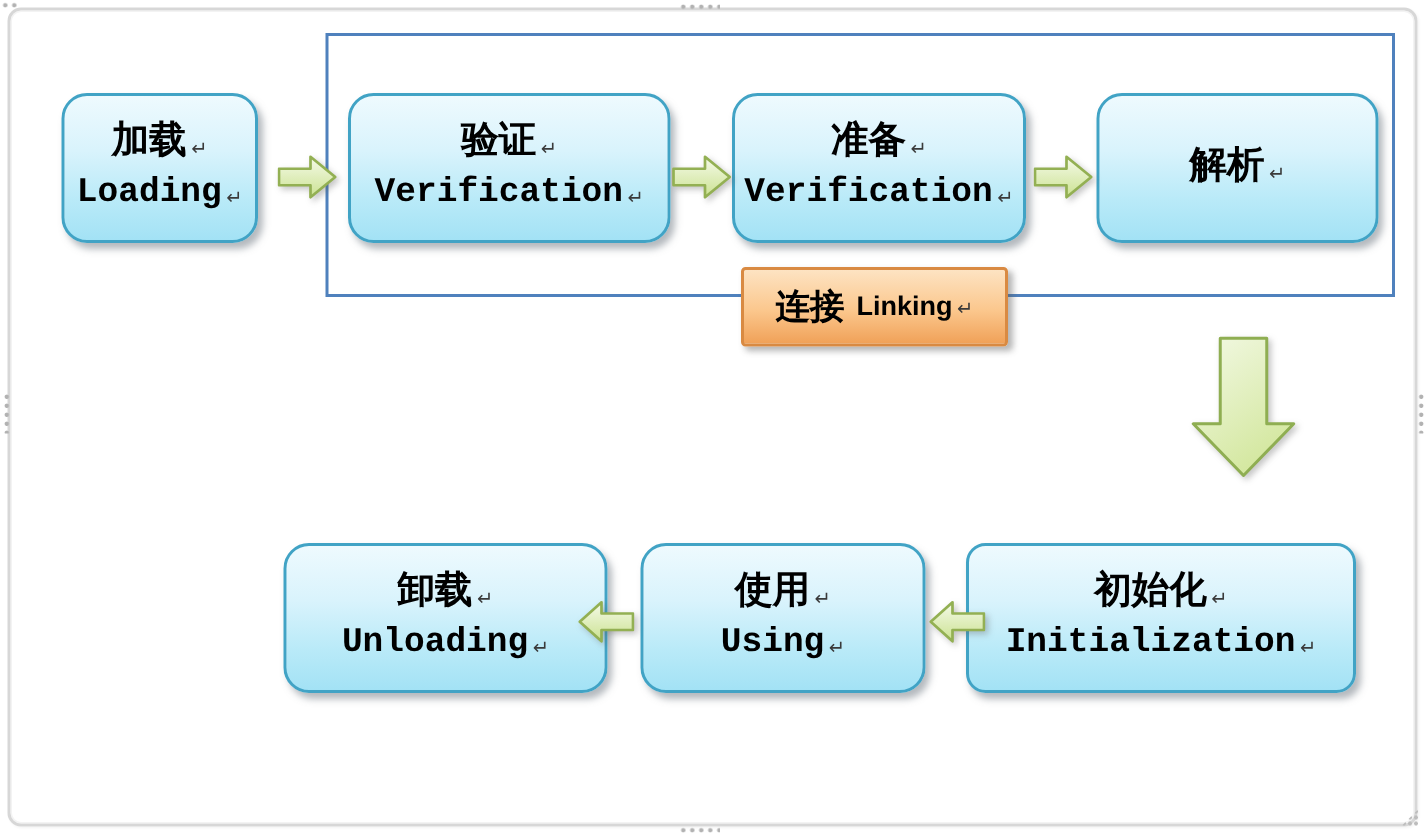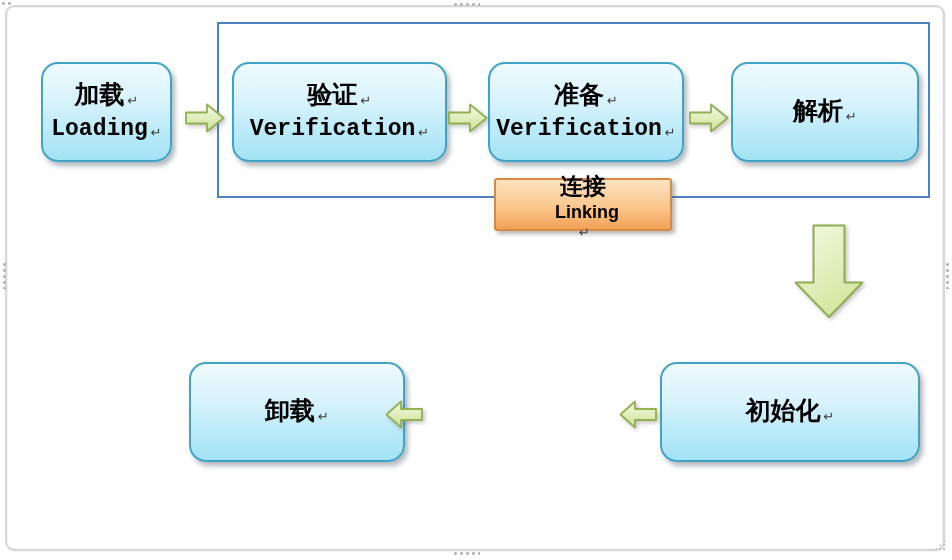--- a/index.html
+++ b/index.html
@@ -55,21 +55,21 @@
   .rmark {
     font-family:"DejaVu Sans", sans-serif; font-weight:normal; font-size:13px;
     color:#3a3a3a; margin-left:3px; position:relative; top:2px;
   }
   
   .label-box {
     position:absolute; left:494px; top:178px; width:178px; height:53px; box-sizing:border-box;
     border:2px solid #d98a42; border-radius:3px;
     background:linear-gradient(180deg,#fde3c2 0%,#fbc78d 55%,#f0a158 100%);
     box-shadow:3px 3px 4px rgba(90,90,90,0.45);
-    display:flex; align-items:center; justify-content:center; z-index:5;flex-direction:column;
+    display:flex; align-items:center; justify-content:center; z-index:5;
   }
   .label-zh {
     font-family:"Liberation Serif", serif; font-weight:bold; font-size:23px; color:#000;
   }
   .label-en {
     font-family:"Liberation Sans", sans-serif; font-weight:bold; font-size:18px;
     color:#000; margin-left:8px;
   }
   
   .arrow {
@@ -139,27 +139,33 @@
   <div class="label-box">
     <span class="label-zh">连接</span>
     <span class="label-en">Linking</span>
     <span class="rmark">↵</span>
   </div>
 
   <svg class="arrow" style="left:794px; top:224px;" width="70" height="95" viewBox="0 0 70 95">
     <path d="M19.5 1.5 H50.5 V58.5 H68.5 L35 93 L1.5 58.5 H19.5 Z" fill="url(#gGreenD)" stroke="#8fae52" stroke-width="2" stroke-linejoin="round"></path>
   </svg>
 
-  <div class="fbox" style="left:660px; top:362px; width:260px;">
+  <div class="fbox" style="left:644px; top:362px; width:260px;border-radius:13px;">
     <div class="zh-line"><span>初始化</span><span class="rmark">↵</span></div>
+    <div class="en-line"><span>Initialization</span><span class="rmark">↵</span></div>
   </div>
 
+  <div class="fbox" style="left:427px; top:362px; width:190px;">
+    <div class="zh-line"><span>使用</span><span class="rmark">↵</span></div>
+    <div class="en-line"><span>Using</span><span class="rmark">↵</span></div>
+  </div>
 
   <div class="fbox" style="left:189px; top:362px; width:216px;">
     <div class="zh-line"><span>卸载</span><span class="rmark">↵</span></div>
+    <div class="en-line"><span>Unloading</span><span class="rmark">↵</span></div>
   </div>
 
   <svg class="arrow" style="left:619px; top:400px;" width="38" height="29" viewBox="0 0 38 29">
     <path d="M37 9 H16 V1.5 L1.5 14.5 L16 27.5 V20 H37 Z" fill="url(#gGreenV)" stroke="#93b053" stroke-width="1.8" stroke-linejoin="round"></path>
   </svg>
   <svg class="arrow" style="left:385px; top:400px;" width="38" height="29" viewBox="0 0 38 29">
     <path d="M37 9 H16 V1.5 L1.5 14.5 L16 27.5 V20 H37 Z" fill="url(#gGreenV)" stroke="#93b053" stroke-width="1.8" stroke-linejoin="round"></path>
   </svg>
 
 </div>

